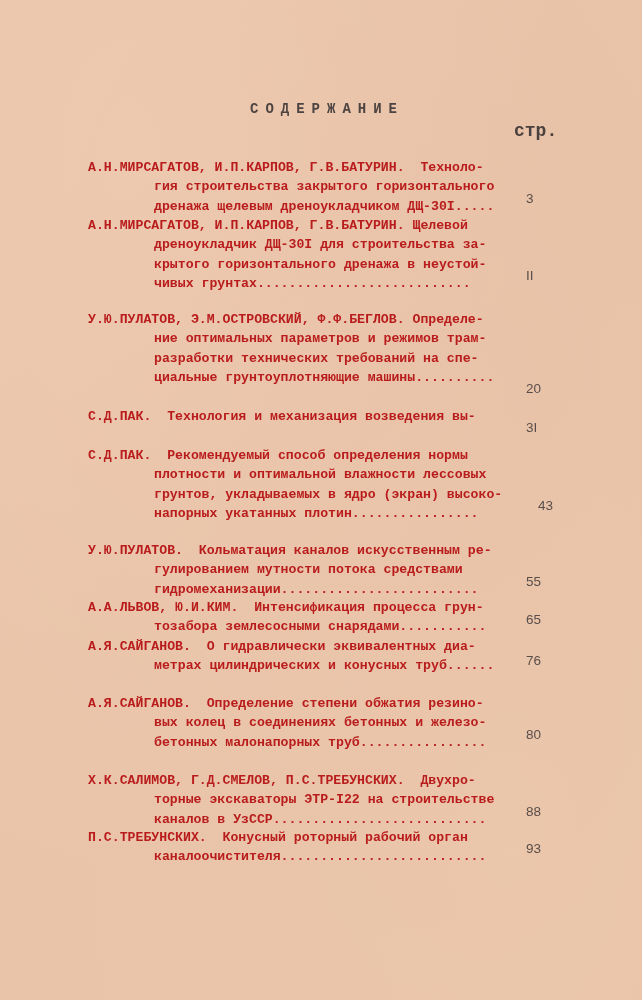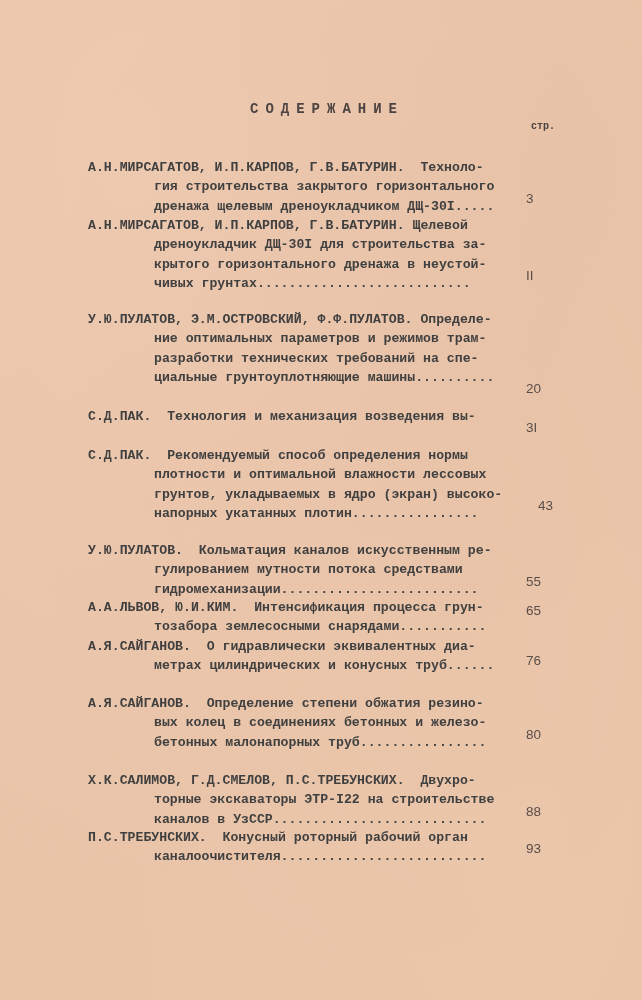--- a/index.html
+++ b/index.html
@@ -14,26 +14,26 @@
     color:#463c3a;
     position:relative;
   }
   .page { position:absolute; left:0; top:0; width:642px; height:880px; }
   .title {
     position:absolute; left:0; width:642px; top:101px;
     text-align:center; font-size:14px; letter-spacing:7px; font-weight:bold;
     color:#4d4442; padding-left:12px; box-sizing:border-box;
   }
   .pages-label {
-    position:absolute; left:531px; top:121px; font-size:10px; font-weight:bold; color:#4a403e;
+    position:absolute; left:514px; top:121px; font-size:18px; font-weight:bold; color:#4a403e;
   }
   .entry { position:absolute; left:88px; width:520px; }
   .line {
     height:19.3px; line-height:19.3px; font-size:13.2px; font-weight:bold;
-    white-space:pre; position:relative; color:#404040;
+    white-space:pre; position:relative; color:#b91c1c;
   }
   .line.cont { padding-left:66px; }
   .pg {
     position:absolute; left:438px; font-size:13.5px; color:#5a4e4a; font-weight:normal;
     font-family:"Liberation Sans", sans-serif;
   }
 </style>
 </head>
 <body>
 
@@ -48,21 +48,21 @@
         <div class="pg" style="top: 32.6px;">3</div>
       </div>
       <div class="entry" style="top: 216px;">
         <div class="line">А.Н.МИРСАГАТОВ, И.П.КАРПОВ, Г.В.БАТУРИН. Щелевой</div>
         <div class="line cont">дреноукладчик ДЩ-30I для строительства за-</div>
         <div class="line cont">крытого горизонтального дренажа в неустой-</div>
         <div class="line cont">чивых грунтах...........................</div>
         <div class="pg" style="top: 51.9px;">II</div>
       </div>
       <div class="entry" style="top: 310px;">
-        <div class="line">У.Ю.ПУЛАТОВ, Э.М.ОСТРОВСКИЙ, Ф.Ф.ПУЛАТОВ. Определе-</div>
+        <div class="line">У.Ю.ПУЛАТОВ, Э.М.ОСТРОВСКИЙ, Ф.Ф.БЕГЛОВ. Определе-</div>
         <div class="line cont">ние оптимальных параметров и режимов трам-</div>
         <div class="line cont">разработки технических требований на спе-</div>
         <div class="line cont">циальные грунтоуплотняющие машины..........</div>
         <div class="pg" style="top: 71.2px;">20</div>
       </div>
       <div class="entry" style="top: 407px;">
         <div class="line">С.Д.ПАК.  Технология и механизация возведения вы-</div>
         <div class="pg" style="top: 13.3px;">3I</div>
       </div>
       <div class="entry" style="top: 446px;">
@@ -74,21 +74,21 @@
       </div>
       <div class="entry" style="top: 541px;">
         <div class="line">У.Ю.ПУЛАТОВ.  Кольматация каналов искусственным ре-</div>
         <div class="line cont">гулированием мутности потока средствами</div>
         <div class="line cont">гидромеханизации.........................</div>
         <div class="pg" style="top: 32.6px;">55</div>
       </div>
       <div class="entry" style="top: 598px;">
         <div class="line">А.А.ЛЬВОВ, Ю.И.КИМ.  Интенсификация процесса грун-</div>
         <div class="line cont">тозабора землесосными снарядами...........</div>
-        <div class="pg" style="top: 5px;">65</div>
+        <div class="pg" style="top: 14px;">65</div>
       </div>
       <div class="entry" style="top: 637px;">
         <div class="line">А.Я.САЙГАНОВ.  О гидравлически эквивалентных диа-</div>
         <div class="line cont">метрах цилиндрических и конусных труб......</div>
         <div class="pg" style="top: 16px;">76</div>
       </div>
       <div class="entry" style="top: 694px;">
         <div class="line">А.Я.САЙГАНОВ.  Определение степени обжатия резино-</div>
         <div class="line cont">вых колец в соединениях бетонных и железо-</div>
         <div class="line cont">бетонных малонапорных труб................</div>

